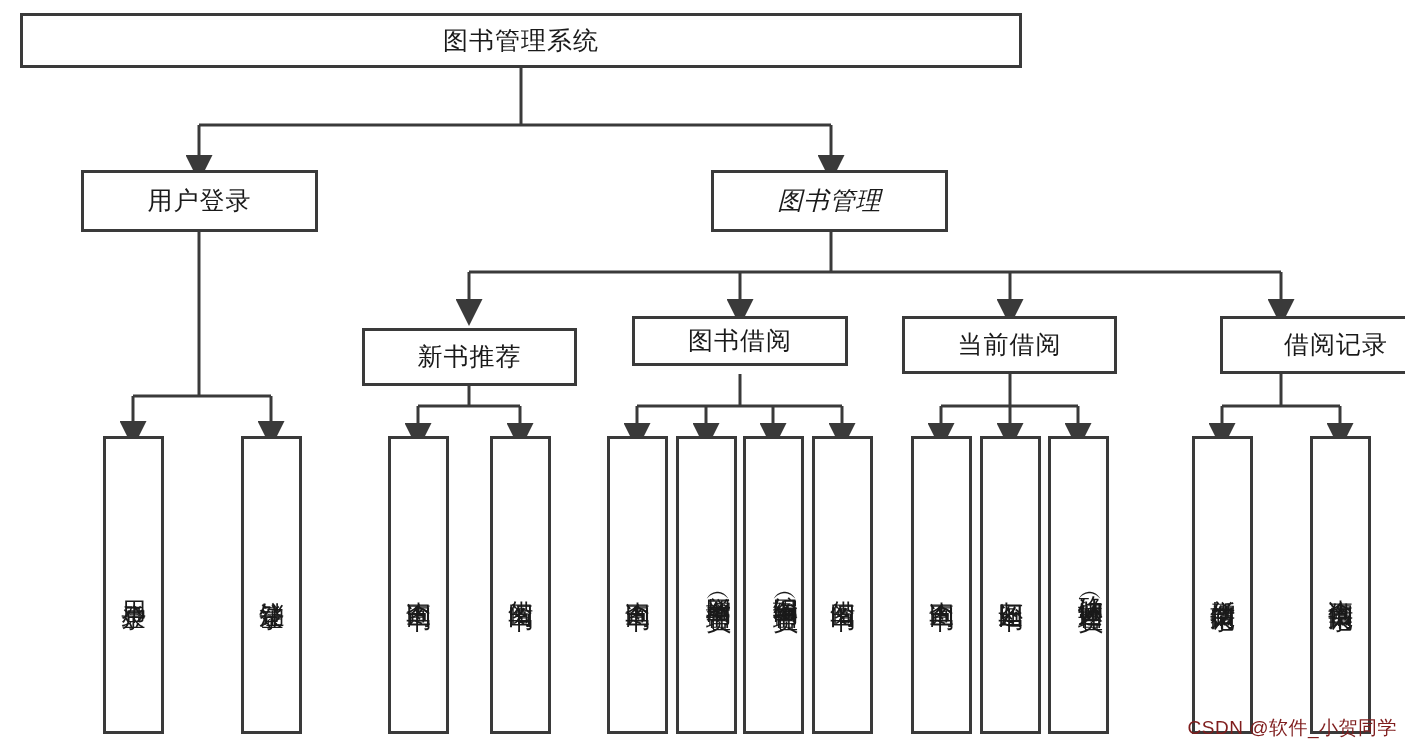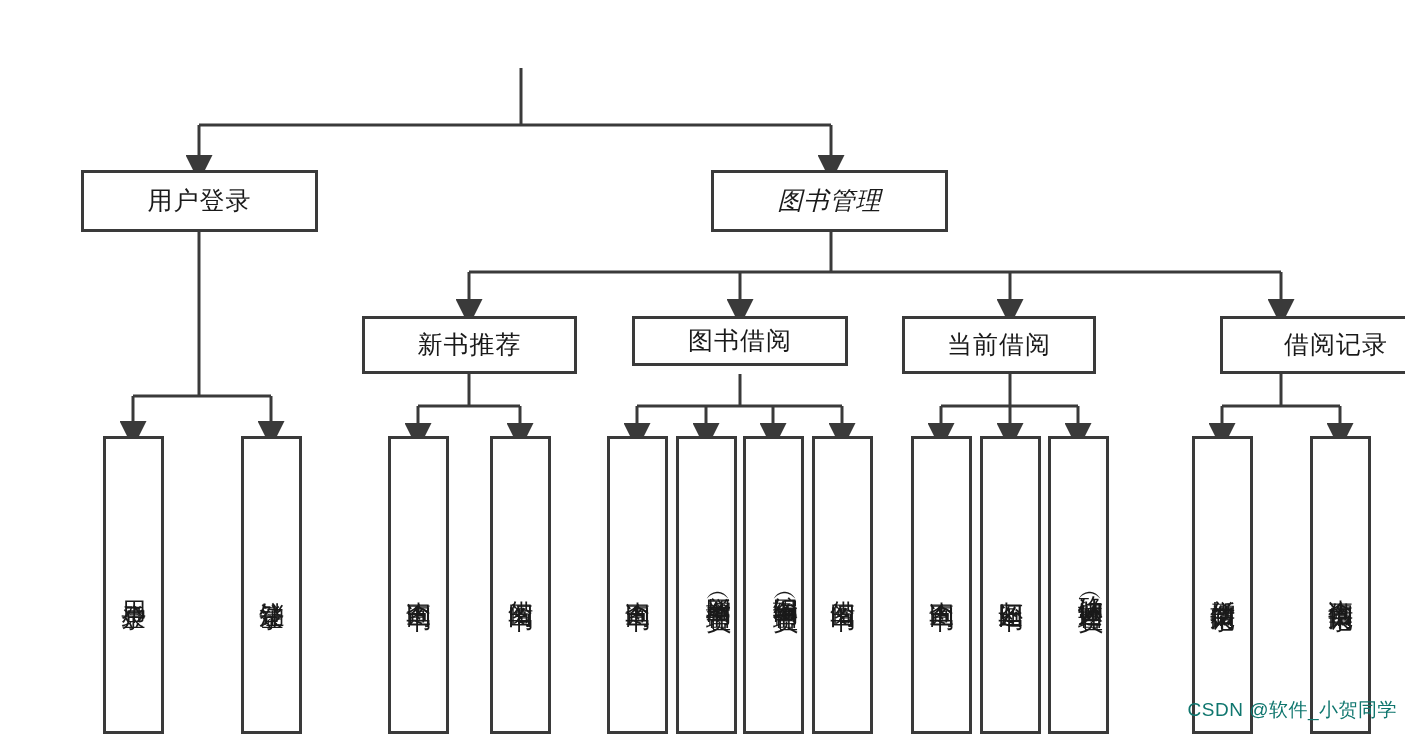--- a/index.html
+++ b/index.html
@@ -53,23 +53,23 @@
   }
   .node.vertical.top-align {
     align-items: flex-start;
   }
   .node.vertical.mid-align {
     align-items: center;
   }
   .watermark {
     position: absolute;
     right: 8px;
-    bottom: 24px;
+    bottom: 6px;
     font-size: 19px;
-    color: #0f766e;
+    color: #7f1d1d;
     letter-spacing: 0.5px;
     z-index: 3;
     white-space: nowrap;
     margin-top: 36px;
   }
 </style>
 </head>
 <body>
 
 <div id="diagram-canvas">
@@ -117,27 +117,28 @@
       <path d="M1010,406 L1010,426" marker-end="url(#arrow)"></path>
       <path d="M1078,406 L1078,426" marker-end="url(#arrow)"></path>
 
       <path d="M1281,374 L1281,406"></path>
       <path d="M1222,406 L1340,406"></path>
       <path d="M1222,406 L1222,426" marker-end="url(#arrow)"></path>
       <path d="M1340,406 L1340,426" marker-end="url(#arrow)"></path>
     </g>
   </svg>
 
+  <div class="node horizontal" style="left:20px; top:13px; width:1002px; height:55px;">图书管理系统</div>
 
   <div class="node horizontal" style="left:81px; top:170px; width:237px; height:62px;">用户登录</div>
   <div class="node horizontal" style="left:711px; top:170px; width:237px; height:62px;font-style:italic;">图书管理</div>
 
-  <div class="node horizontal" style="left:362px; top:316px; width:215px; height:58px;">新书推荐</div>
+  <div class="node horizontal" style="left:362px; top:328px; width:215px; height:58px;">新书推荐</div>
   <div class="node horizontal" style="left:632px; top:316px; width:216px; height:50px;">图书借阅</div>
-  <div class="node horizontal" style="left:902px; top:316px; width:194px; height:58px;">当前借阅</div>
+  <div class="node horizontal" style="left:902px; top:316px; width:215px; height:58px;">当前借阅</div>
   <div class="node horizontal" style="left:1172px; top:316px; width:232px; height:58px;margin-left:48px;">借阅记录</div>
 
   <div class="node vertical mid-align" style="left:103px; top:436px; width:61px; height:298px;">用户登录</div>
   <div class="node vertical mid-align" style="left:241px; top:436px; width:61px; height:298px;">注销登录</div>
 
   <div class="node vertical mid-align" style="left:388px; top:436px; width:61px; height:298px;">查询图书</div>
   <div class="node vertical mid-align" style="left:490px; top:436px; width:61px; height:298px;">借阅图书</div>
 
   <div class="node vertical mid-align" style="left:607px; top:436px; width:61px; height:298px;">查询图书</div>
   <div class="node vertical top-align" style="left:676px; top:436px; width:61px; height:298px;">新增图书（管理员）</div>

